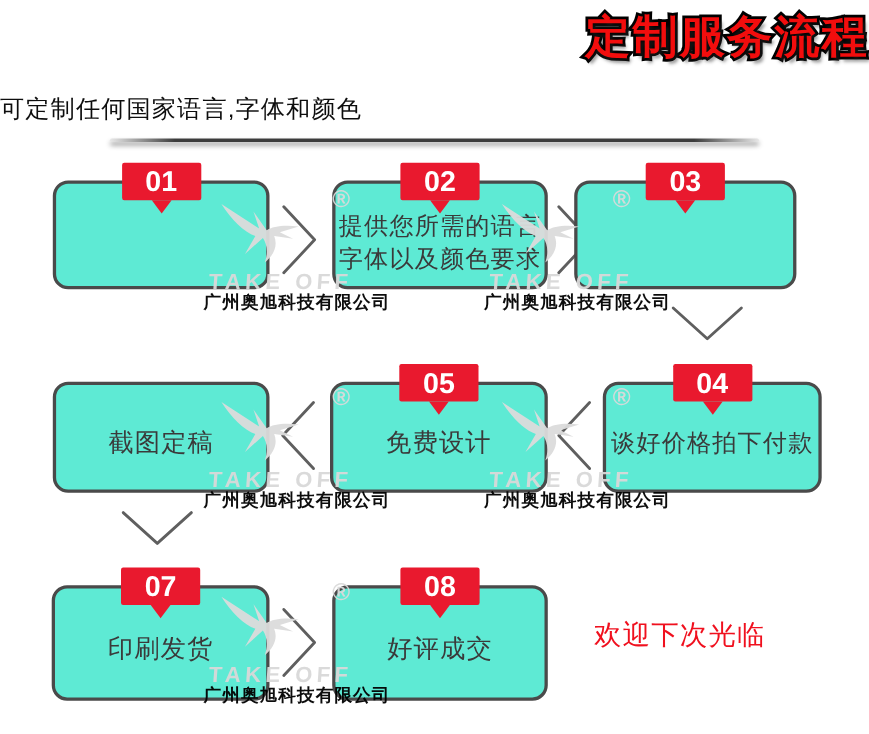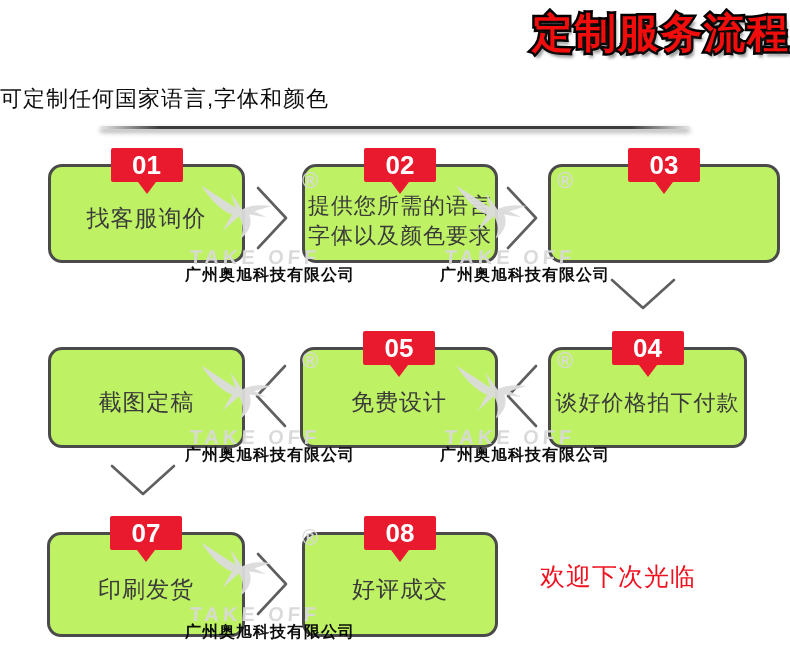--- a/index.html
+++ b/index.html
@@ -37,21 +37,21 @@
   }
   .divider{
     position:absolute;left:100px;top:126px;width:590px;height:3px;
     background:linear-gradient(90deg,rgba(63,63,63,.12),#3c3c3c 10%,#3c3c3c 90%,rgba(63,63,63,.12));
     border-radius:2px;
     box-shadow:0 3px 5px rgba(0,0,0,.45);
   }
   
   .step{
     position:absolute;
-    background:#bef264;
+    background:#5eead4;
     border:3px solid var(--border);
     border-radius:14px;
     display:flex;align-items:center;justify-content:center;
     z-index:2;
   }
   .step-label{
     font-size:23px;letter-spacing:1px;color:var(--text);
     text-align:center;line-height:1.35;white-space:pre-line;
     padding-top:10px;
   }
@@ -107,28 +107,27 @@
 <body>
 
 <div class="canvas">
 
   <div class="title">定制服务流程</div>
   <div class="subtitle">可定制任何国家语言,字体和颜色</div>
   <div class="divider"></div>
 
   <div class="step" style="left:48px;top:164px;width:197px;height:99px">
     <div class="tag"><span>01</span></div>
-    <div class="step-label">找客服询价</div>
   </div>
   <div class="step" style="left:302px;top:164px;width:196px;height:99px">
     <div class="tag"><span>02</span></div>
     <div class="step-label" style="font-size:22px;padding-top:14px">提供您所需的语言
 字体以及颜色要求</div>
   </div>
-  <div class="step" style="left:548px;top:164px;width:232px;height:99px">
+  <div class="step" style="left:522px;top:164px;width:202px;height:99px">
     <div class="tag"><span>03</span></div>
   </div>
 
   <div class="step" style="left:48px;top:347px;width:197px;height:101px">
     <div class="step-label">截图定稿</div>
   </div>
   <div class="step" style="left:300px;top:347px;width:198px;height:101px">
     <div class="tag"><span>05</span></div>
     <div class="step-label">免费设计</div>
   </div>

